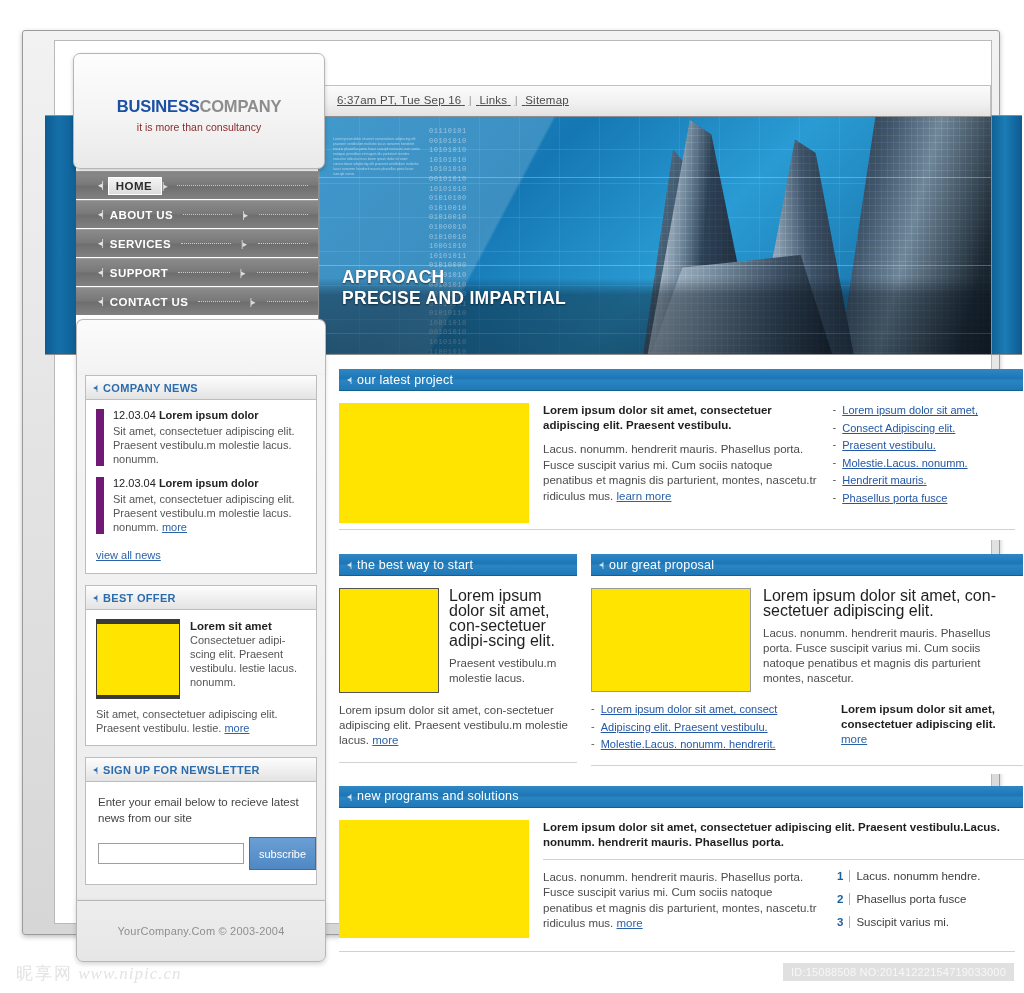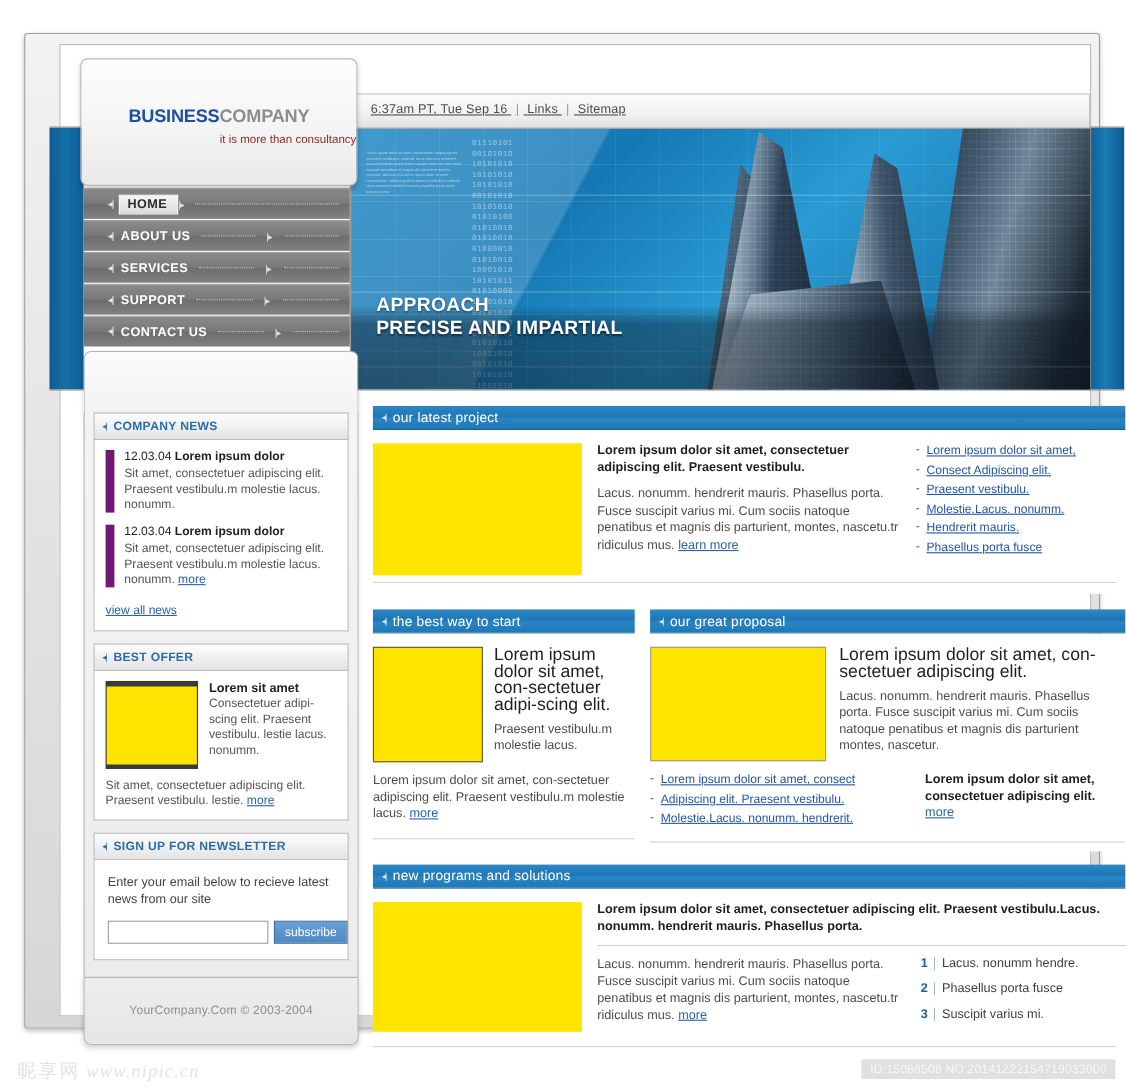--- a/index.html
+++ b/index.html
@@ -143,21 +143,21 @@
     z-index:40;
   }
   #logo-text{
     position:absolute; left:0; right:0; top:43px;
     text-align:center; font-size:16.5px; font-weight:bold; letter-spacing:-.2px;
   }
   #logo-text .part-a{ color:#1b50a5; }
   #logo-text .part-b{ color:#8d8d8d; }
   #logo-tag{
     position:absolute; left:0; right:0; top:67px;
-    text-align:right; font-size:10.5px; color:#8d2b2b;
+    text-align:center; font-size:10.5px; color:#8d2b2b;
   }
 
   
   #nav{
     position:absolute; left:53px; top:140px; width:242px; z-index:35;
   }
   .nav-item{
     position:relative;
     height:28px; margin-bottom:1px;
     background:linear-gradient(180deg,#8b8b8b 0%,#787878 48%,#6e6e6e 52%,#818181 100%);
@@ -255,21 +255,21 @@
   
   .nl-text{ font-size:11.5px; color:#444; line-height:16px; }
   .nl-row{ display:flex; align-items:center; margin-top:11px; gap:5px; }
   .nl-input{
     width:146px; height:21px;
     border:1px solid #9f9f9f; background:#fff;
     font-family:"Liberation Sans", sans-serif; font-size:11px;
     padding:0 4px;
   }
   .nl-btn{
-    height:21px; padding:0 9px;
+    height:33px; padding:0 9px;
     background:linear-gradient(180deg,#6a9fd4 0%,#4f88c4 100%);
     border:1px solid #3d6f9e;
     color:#ffffff; font-size:11px;
     font-family:"Liberation Sans", sans-serif;
     cursor:pointer;
   }
 
   
   #sidebar-foot{
     height:62px;

